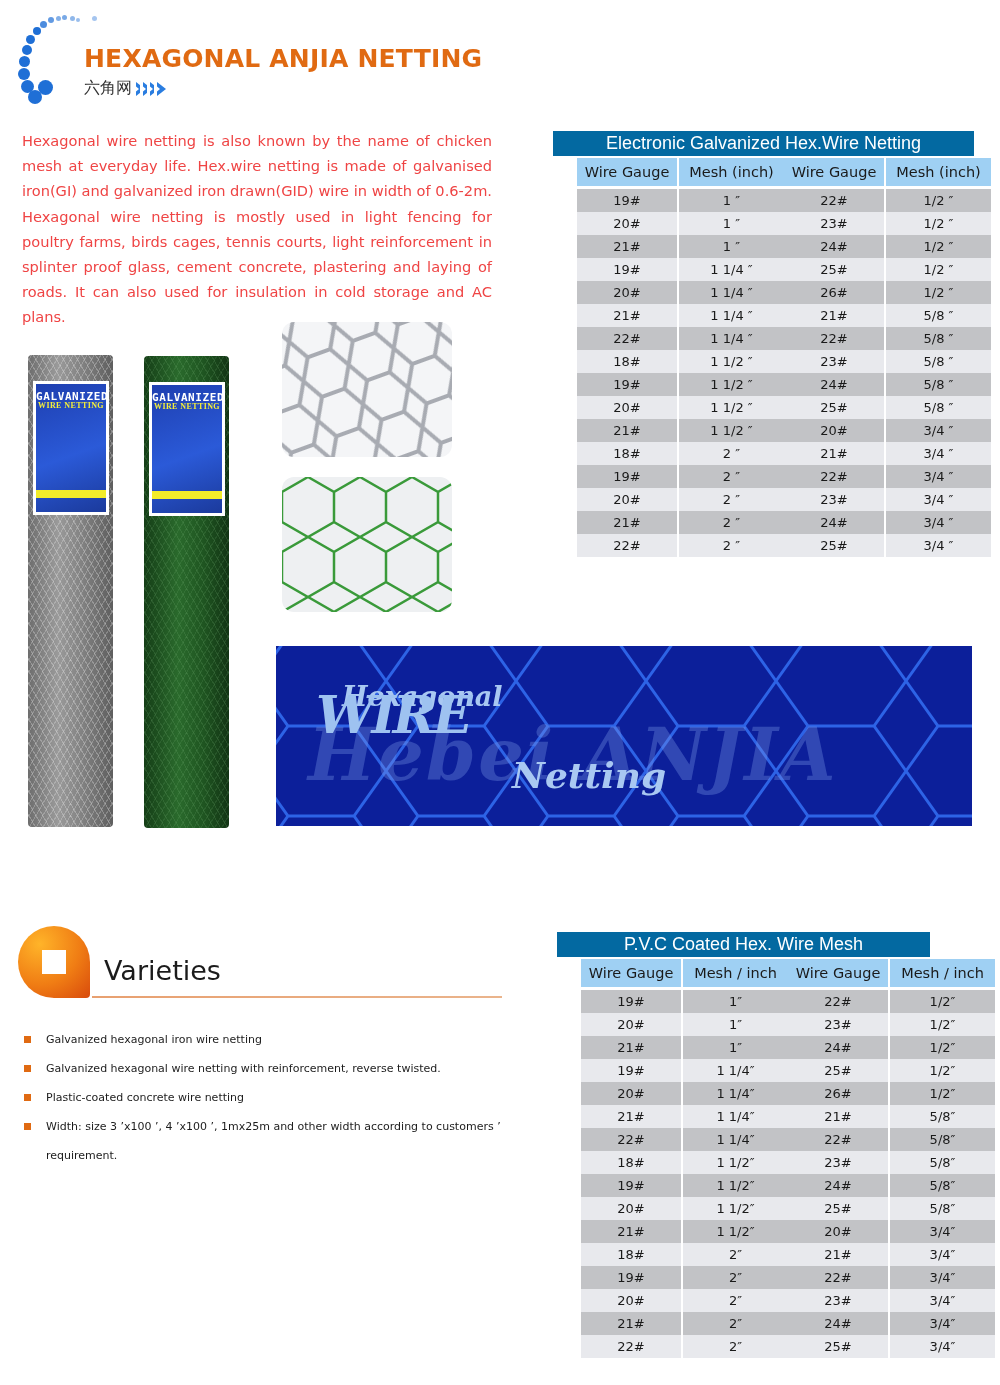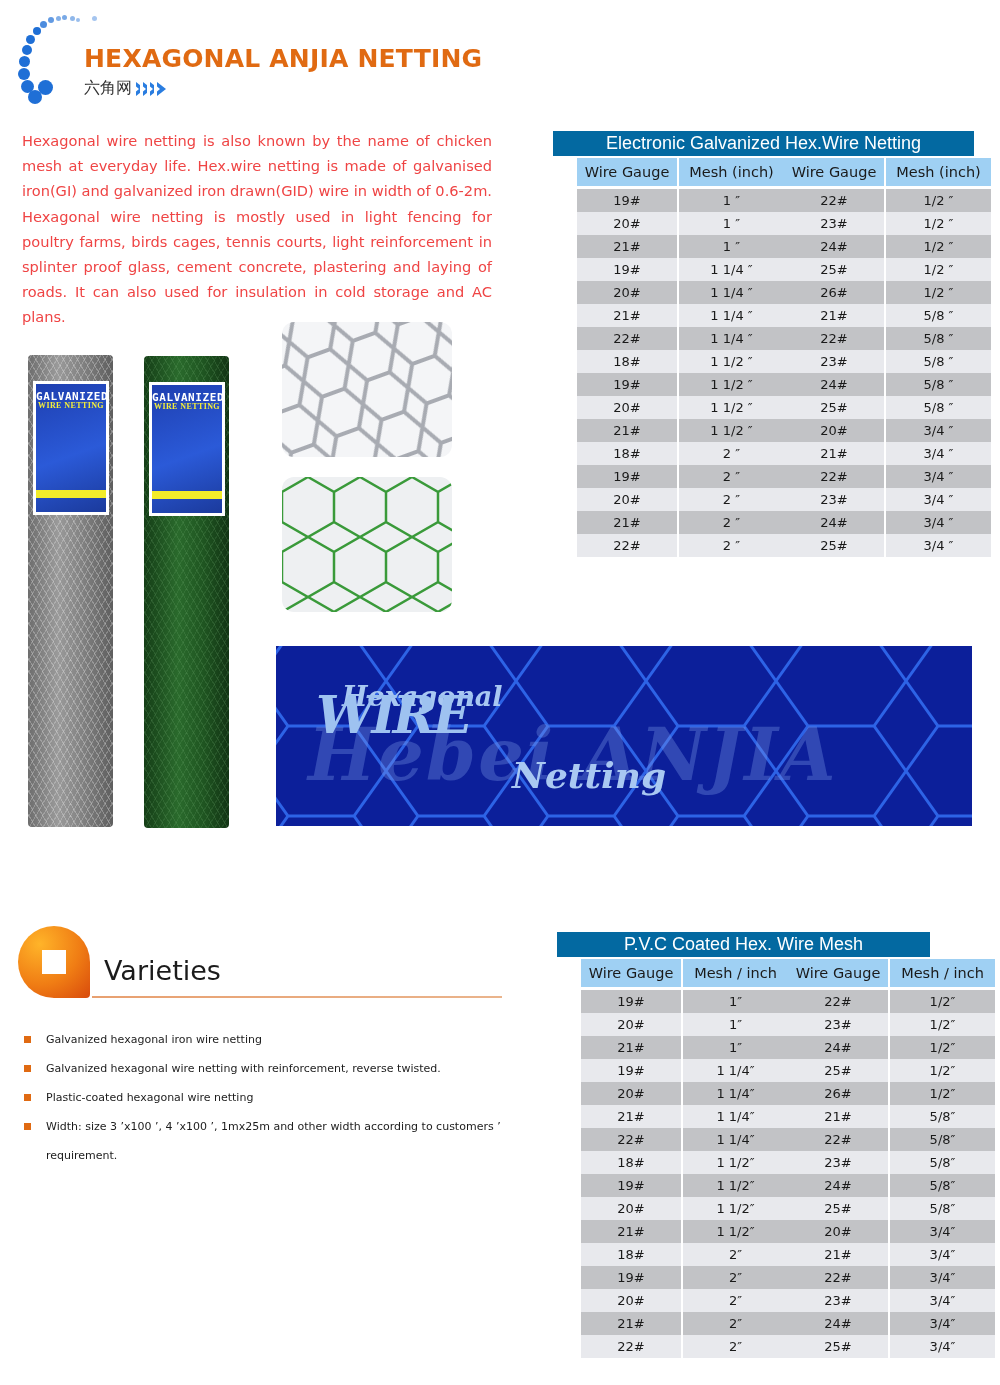--- a/index.html
+++ b/index.html
@@ -164,21 +164,21 @@
   <div class="b-wire">WIRE</div>
   <div class="b-net">Netting</div>
 </div>
 
 <div class="var-icon"></div>
 <div class="var-title">Varieties</div>
 <div class="var-rule"></div>
 <ul class="var-list">
   <li>Galvanized hexagonal iron wire netting</li>
   <li>Galvanized hexagonal wire netting with reinforcement, reverse twisted.</li>
-  <li>Plastic-coated hexagonal wire netting</li>
+  <li>Plastic-coated concrete wire netting</li>
   <li>Width: size 3 ’x100 ’, 4 ’x100 ’, 1mx25m and other width according to customers ’ requirement.</li>
 </ul>
 
 <div class="tbl t1">
   <div class="tbl-title">Electronic Galvanized Hex.Wire Netting</div>
   <div class="tbl-body">
     <div class="half">
       <div class="hdr">
         <div class="c1">Wire Gauge</div>
         <div class="c2">Mesh (inch)</div>

